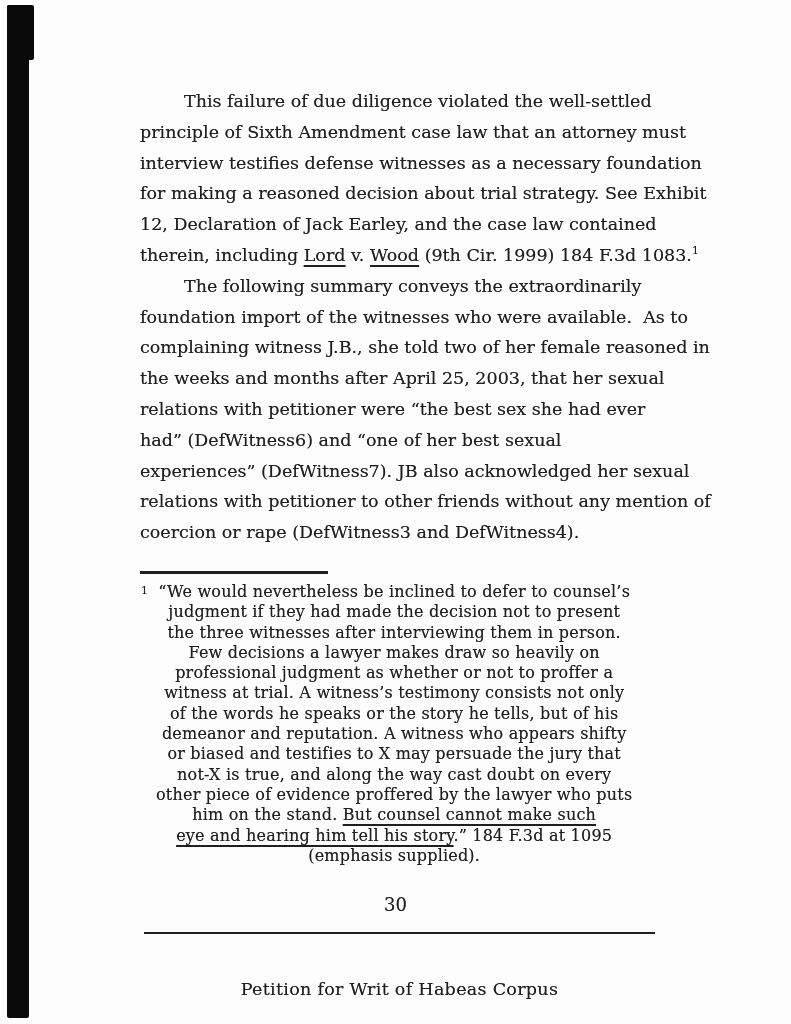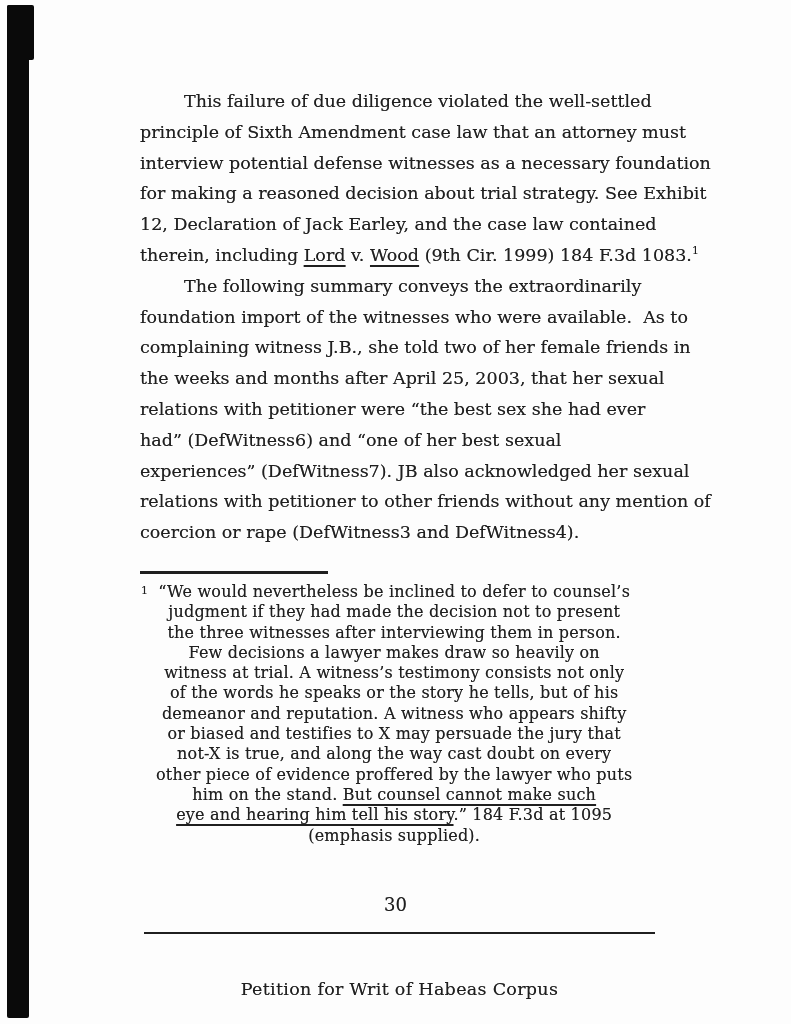--- a/index.html
+++ b/index.html
@@ -98,42 +98,43 @@
 </head>
 <body>
 
 <div class="page">
   <div class="scan-bar"></div>
   <div class="scan-bar-nub"></div>
 
   <div class="body-text">
       <div class="line indent"><span>This failure of due diligence violated the well-settled</span></div>
       <div class="line"><span>principle of Sixth Amendment case law that an attorney must</span></div>
-      <div class="line"><span>interview potential defense witnesses as a necessary foundation</span></div>
+      <div class="line"><span>interview testifies defense witnesses as a necessary foundation</span></div>
       <div class="line"><span>for making a reasoned decision about trial strategy. See Exhibit</span></div>
       <div class="line"><span>12, Declaration of Jack Earley, and the case law contained</span></div>
       <div class="line"><span>therein, including </span><span class="u">Lord</span><span> v. </span><span class="u">Wood</span><span> (9th Cir. 1999) 184 F.3d 1083.</span><span class="sup">1</span></div>
       <div class="line indent"><span>The following summary conveys the extraordinarily</span></div>
       <div class="line"><span>foundation import of the witnesses who were available.  As to</span></div>
-      <div class="line"><span>complaining witness J.B., she told two of her female friends in</span></div>
+      <div class="line"><span>complaining witness J.B., she told two of her female reasoned in</span></div>
       <div class="line"><span>the weeks and months after April 25, 2003, that her sexual</span></div>
       <div class="line"><span>relations with petitioner were “the best sex she had ever</span></div>
       <div class="line"><span>had” (DefWitness6) and “one of her best sexual</span></div>
       <div class="line"><span>experiences” (DefWitness7). JB also acknowledged her sexual</span></div>
       <div class="line"><span>relations with petitioner to other friends without any mention of</span></div>
       <div class="line"><span>coercion or rape (DefWitness3 and DefWitness4).</span></div>
     </div>
 
   <div class="fn-sep"></div>
   <div class="fn-marker">1</div>
   <div class="footnote">
       <div class="line"><span>“We would nevertheless be inclined to defer to counsel’s</span></div>
       <div class="line"><span>judgment if they had made the decision not to present</span></div>
       <div class="line"><span>the three witnesses after interviewing them in person.</span></div>
       <div class="line"><span>Few decisions a lawyer makes draw so heavily on</span></div>
+      <div class="line"><span>professional judgment as whether or not to proffer a</span></div>
       <div class="line"><span>witness at trial. A witness’s testimony consists not only</span></div>
       <div class="line"><span>of the words he speaks or the story he tells, but of his</span></div>
       <div class="line"><span>demeanor and reputation. A witness who appears shifty</span></div>
       <div class="line"><span>or biased and testifies to X may persuade the jury that</span></div>
       <div class="line"><span>not-X is true, and along the way cast doubt on every</span></div>
       <div class="line"><span>other piece of evidence proffered by the lawyer who puts</span></div>
       <div class="line"><span>him on the stand. </span><span class="u">But counsel cannot make such</span></div>
       <div class="line"><span class="u">eye and hearing him tell his story</span><span>.” 184 F.3d at 1095</span></div>
       <div class="line"><span>(emphasis supplied).</span></div>
     </div>

